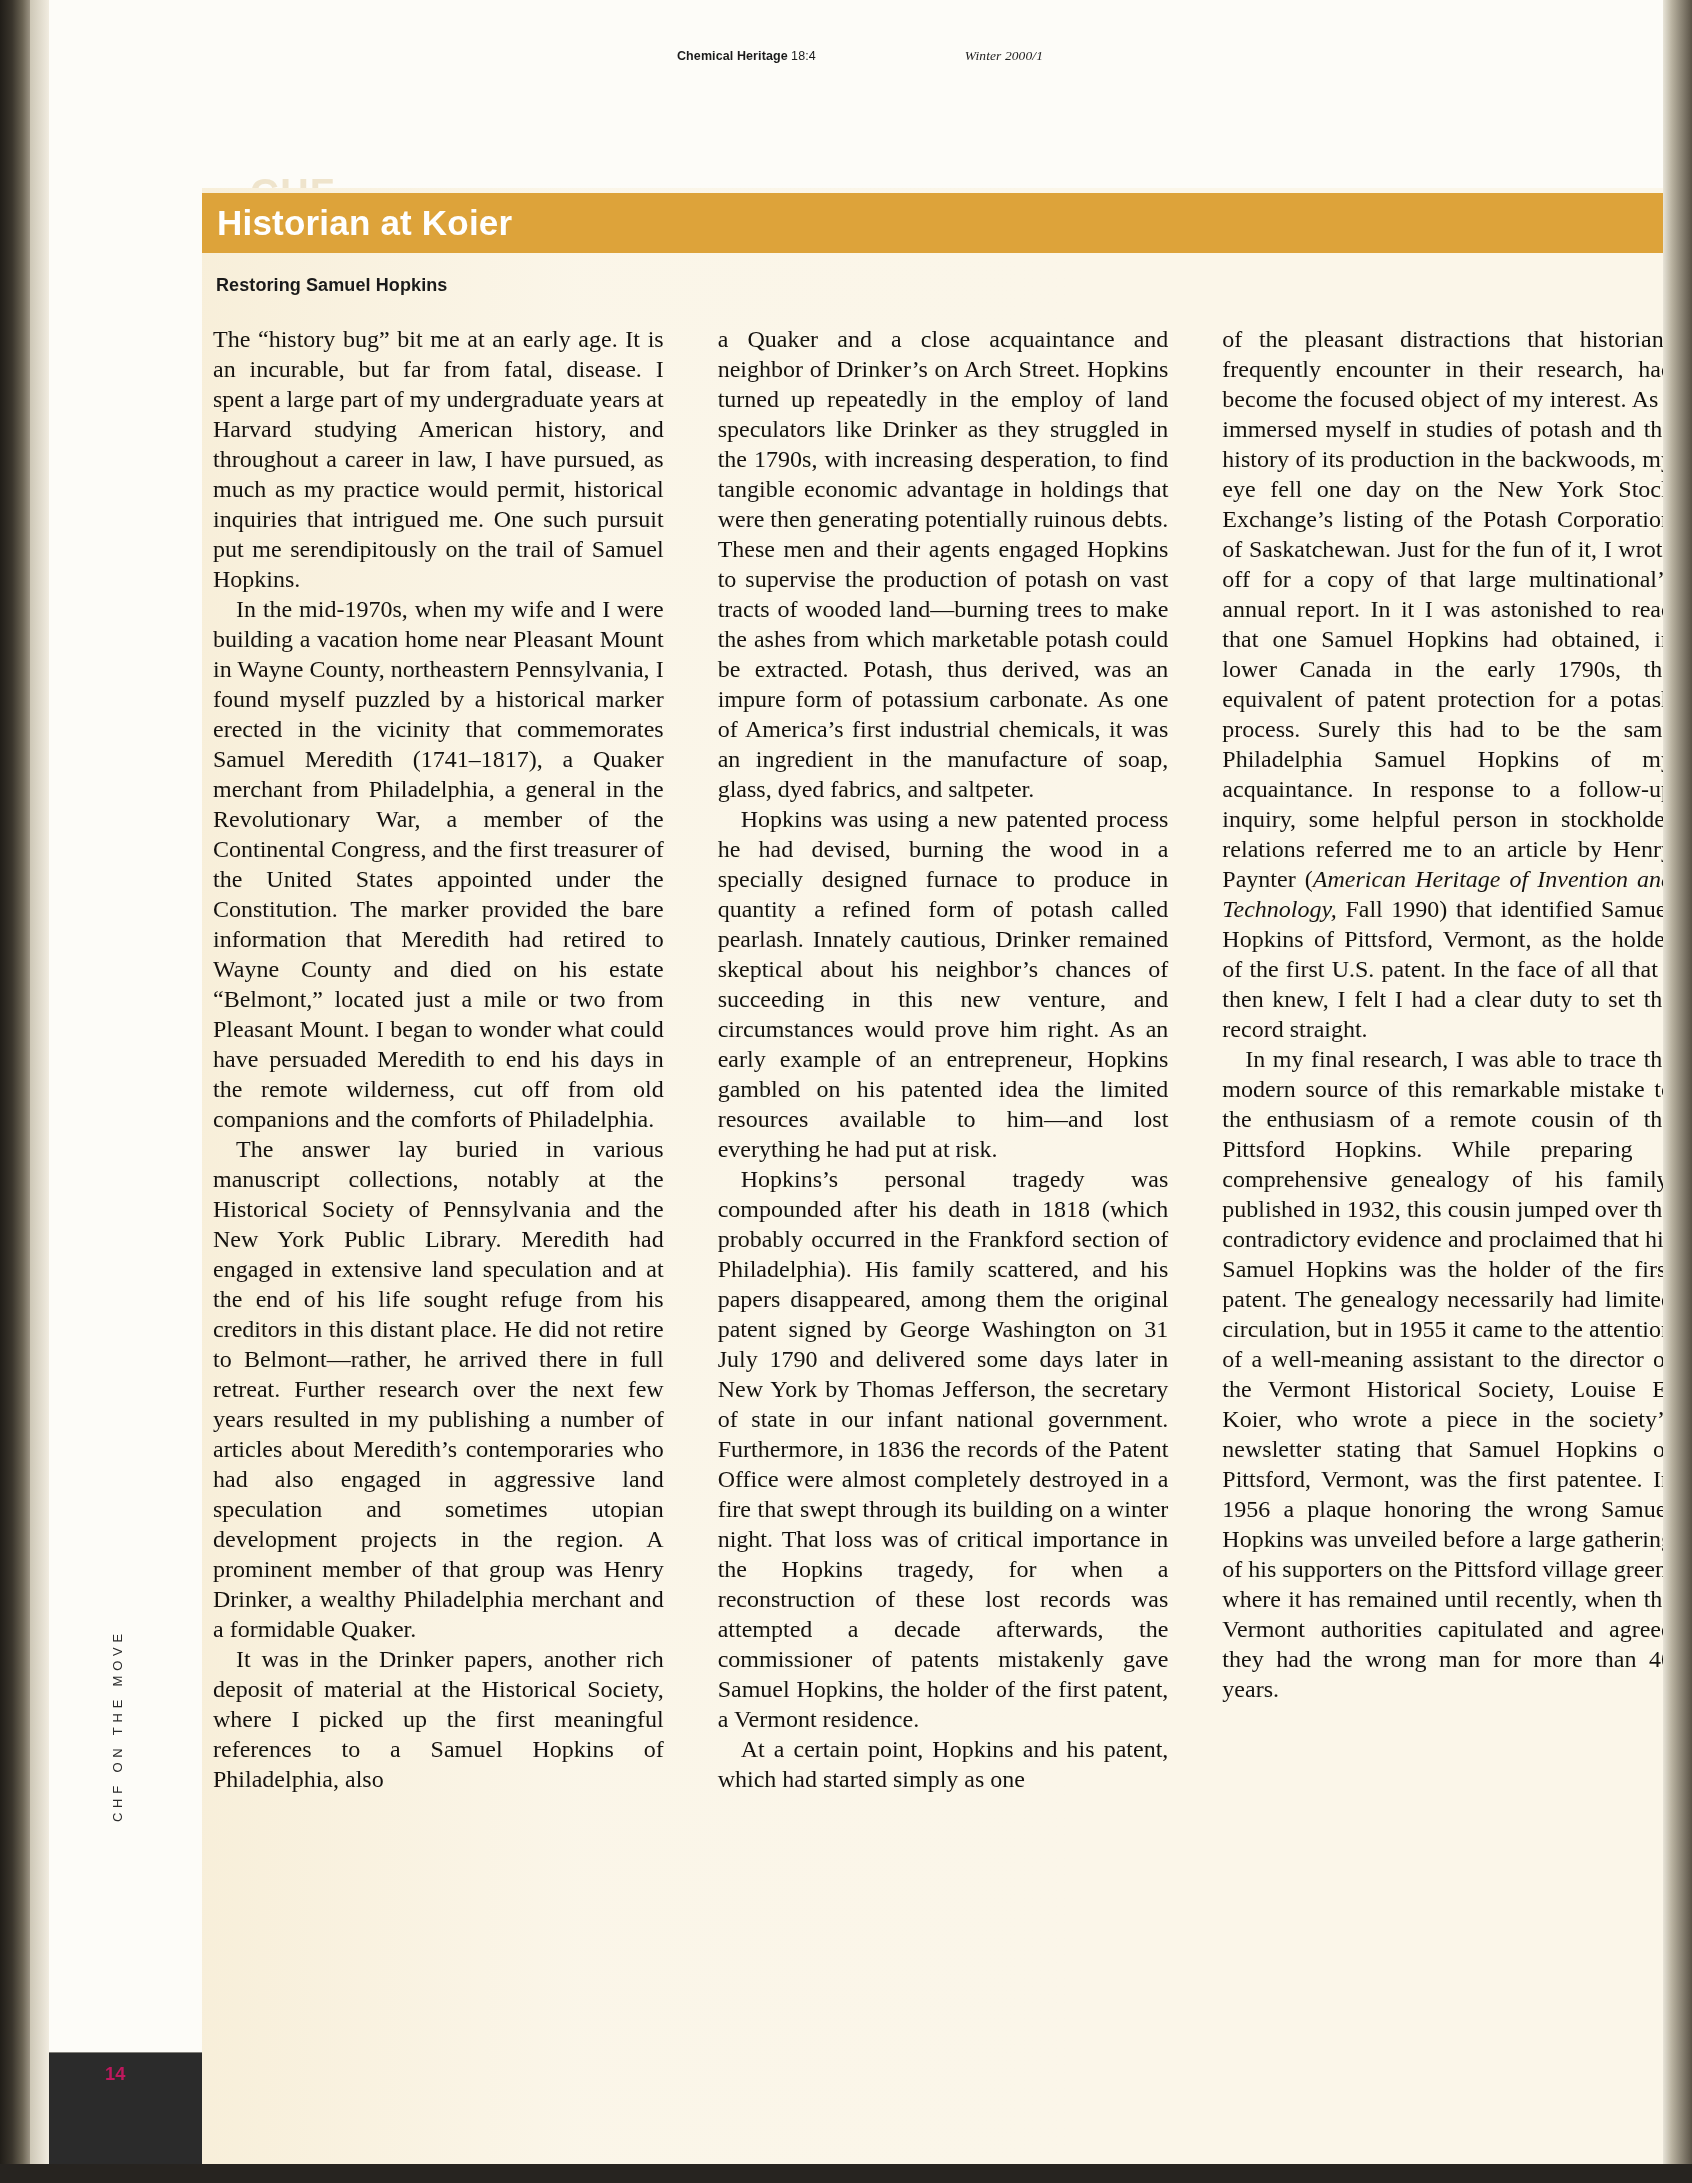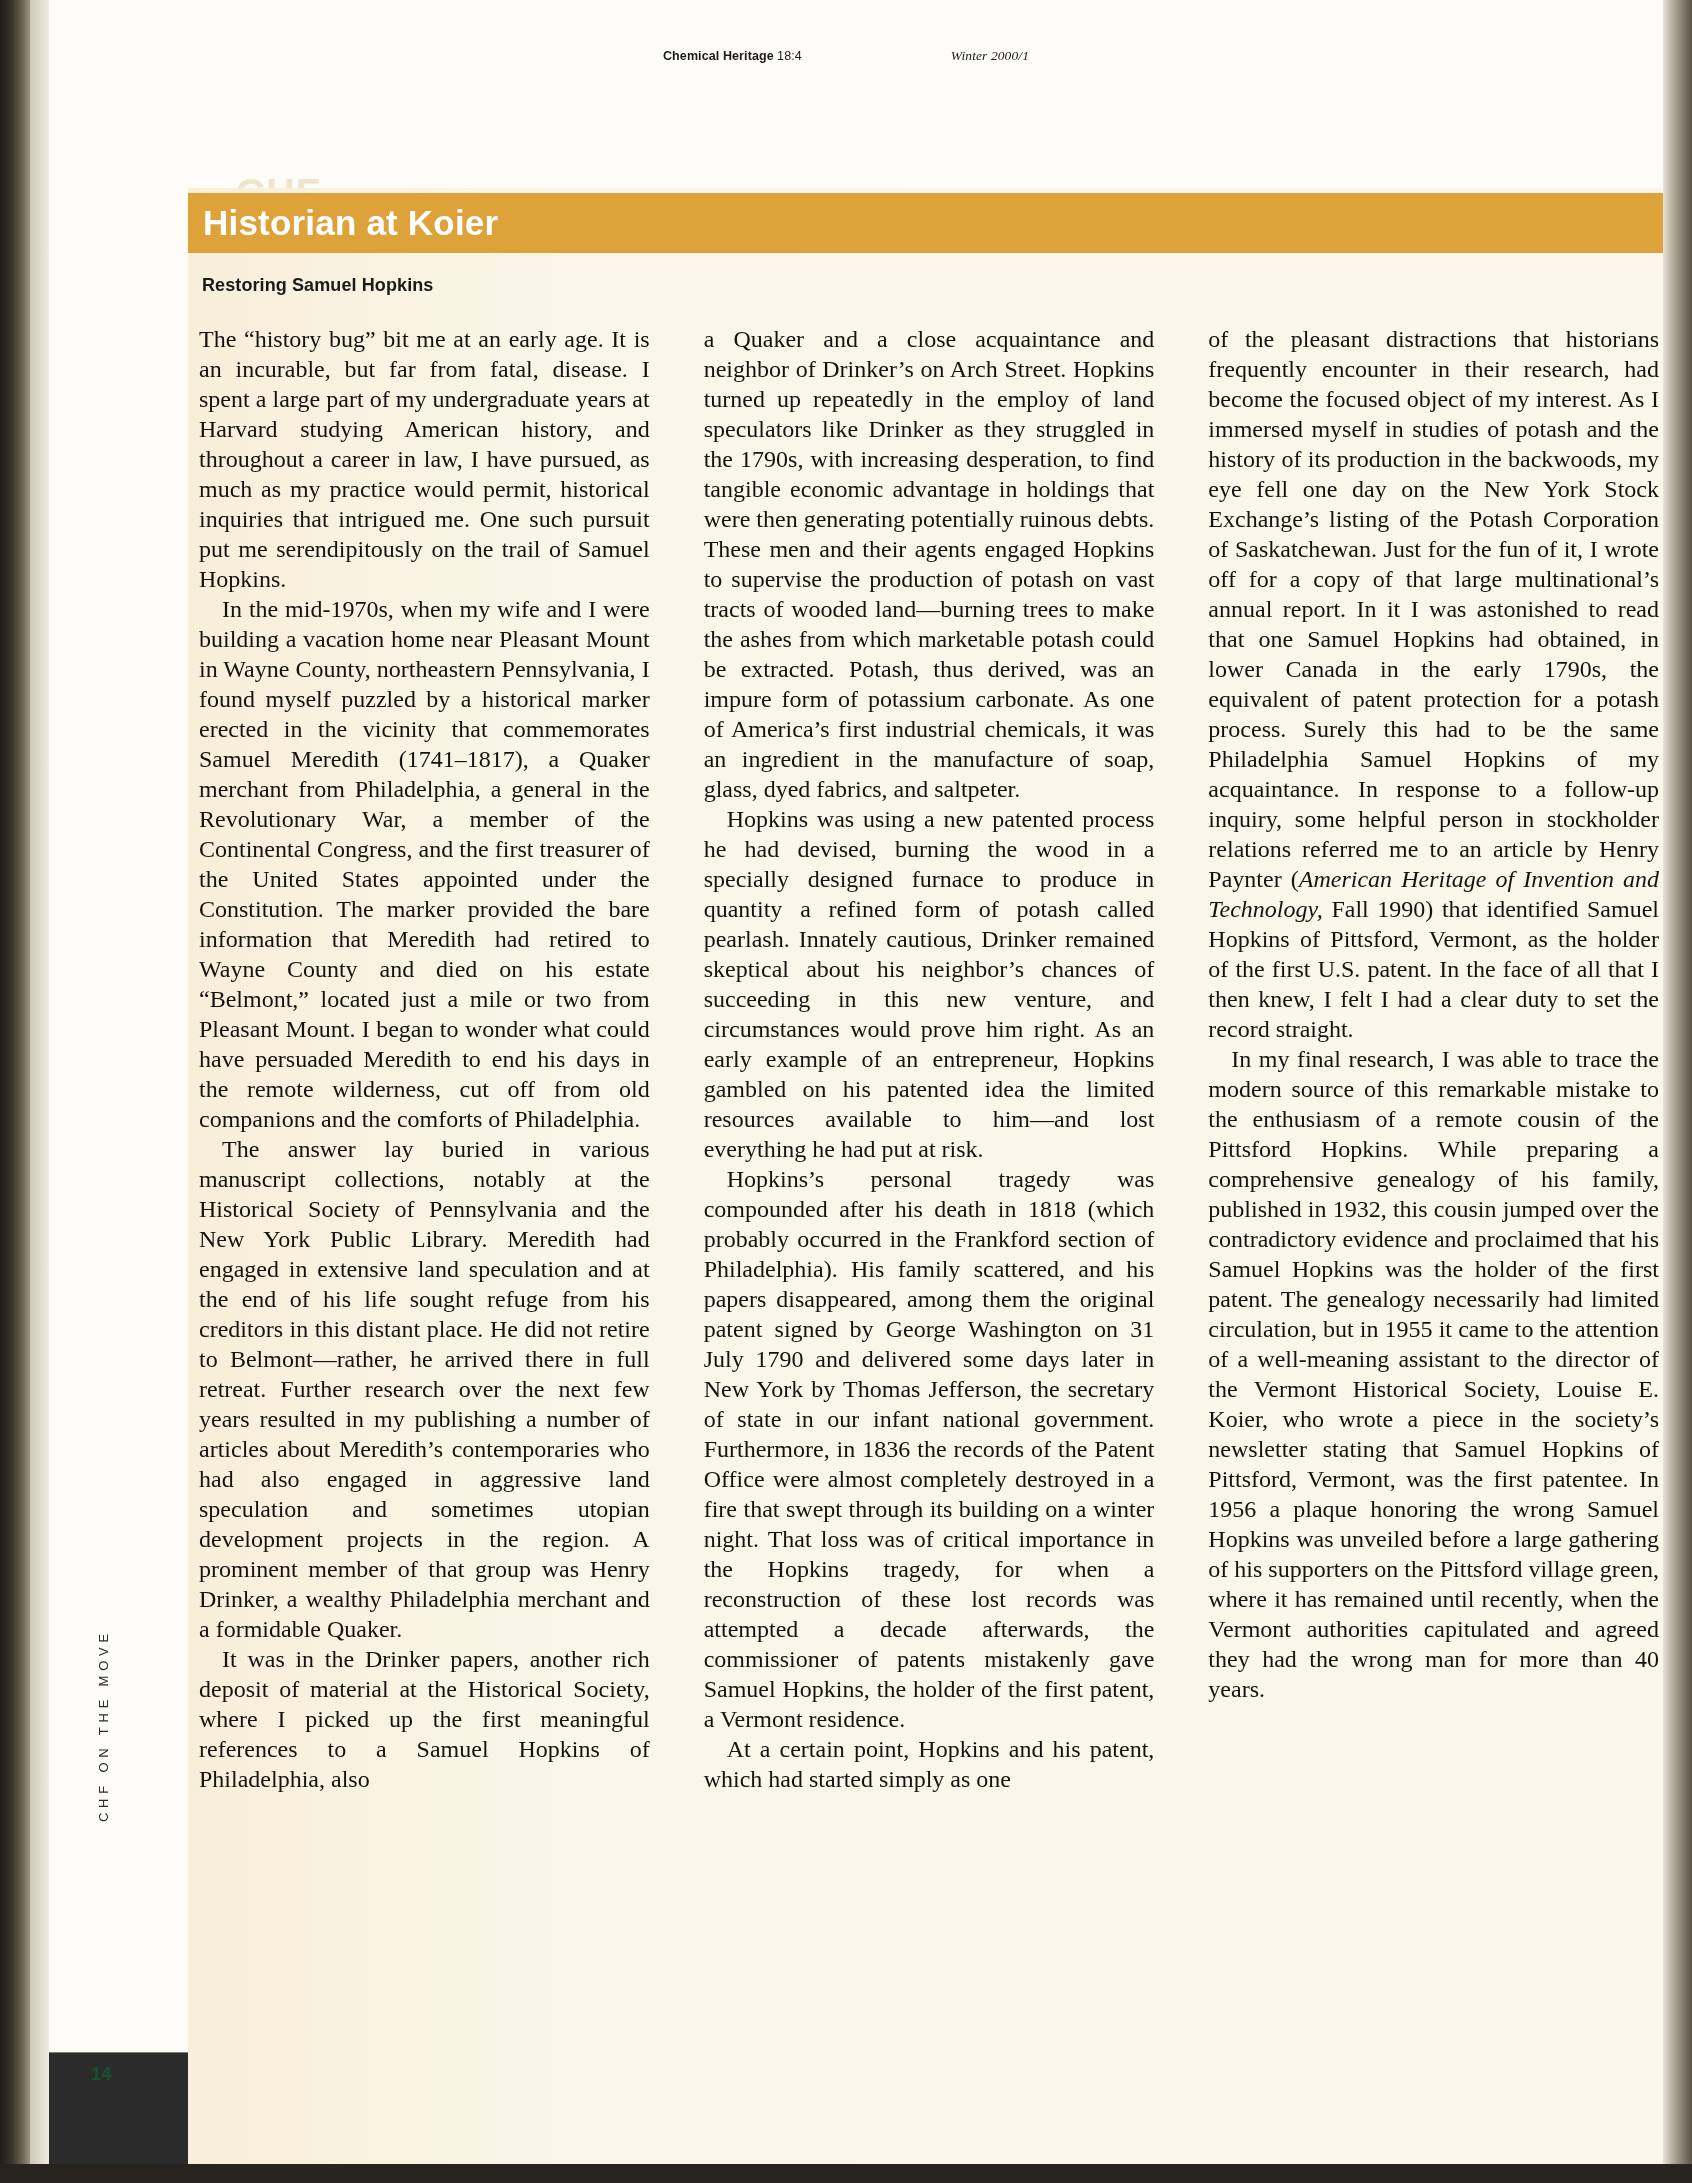--- a/index.html
+++ b/index.html
@@ -11,21 +11,21 @@
     width: 1692px;
     height: 2183px;
     position: relative;
     font-family: "Liberation Serif", serif;
     overflow: hidden;
   }
 
   
   .page {
     position: absolute;
-    left: 29px;
+    left: 43px;
     top: 0px;
     width: 1634px;
     height: 2052px;
     background: #fdfcf8;
     box-shadow: 0 0 0 0.5px #d8d4c8;
   }
   
   .gutter-shadow {
     position: absolute;
     left: 0px;
@@ -191,21 +191,21 @@
     transform: rotate(180deg);
     white-space: nowrap;
   }
   .folio {
     position: absolute;
     left: 62px;
     top: 2063px;
     font-family: "Liberation Sans", sans-serif;
     font-weight: bold;
     font-size: 18.3px;
-    color: #14532d;
+    color: #be185d;
   }
 
   
   .edge-line {
     position: absolute;
     left: 159px;
     top: 188px;
     width: 0.5px;
     height: 1976px;
     background: rgba(200,188,160,0.5);

